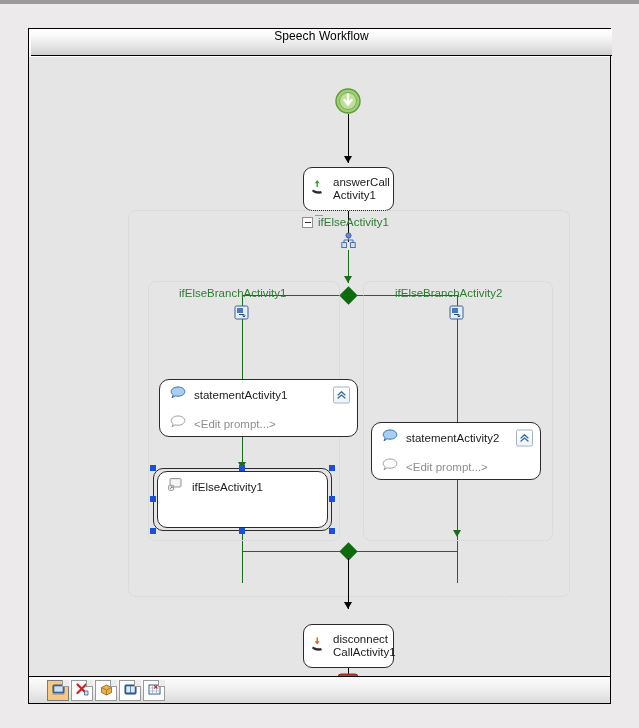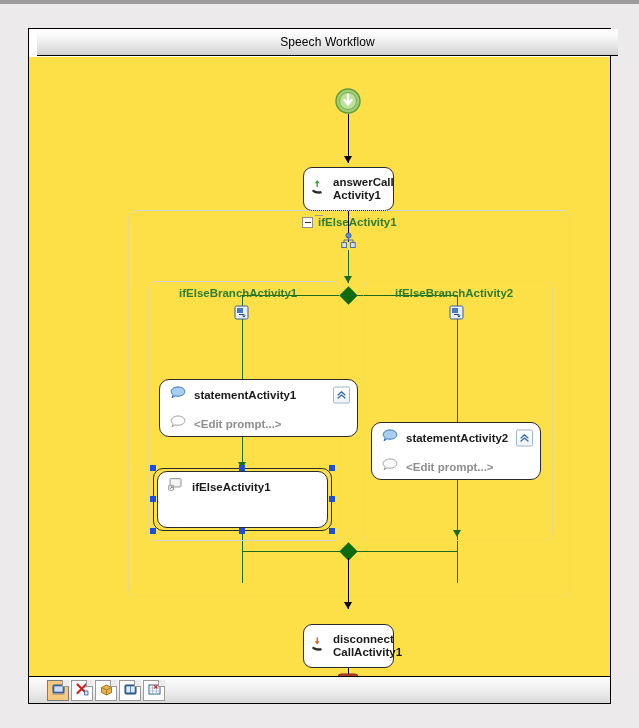--- a/index.html
+++ b/index.html
@@ -17,31 +17,31 @@
 
   
   .designer-window {
     position: absolute; left: 28px; top: 28px;
     width: 583px; height: 676px;
     border: 1px solid #000;
     background: #ffffff;
     box-sizing: border-box;
   }
   .title-bar {
-    position: absolute; left:8px; top:0; width:100%; height:27px;
+    position: absolute; left:2px; top:0; width:100%; height:27px;
     background: linear-gradient(to bottom, #ffffff 0%, #fbfbfb 22%, #e2e2e2 72%, #cfcfcf 100%);
     border-bottom: 1px solid #000;
     box-sizing: border-box;
-    display:flex; align-items:center; justify-content:center;
+    display:flex; align-items:flex-start; justify-content:center;
   }
   .title-bar-text { font-size: 12px; color:#000; font-weight: 400; letter-spacing:0.1px; }
 
   .canvas {
     position:absolute; left:0; top:28px; width:581px; height:620px;
-    background:#fde047; overflow:hidden;font-weight:bold;
+    background:#e5e5e5; overflow:hidden;
   }
 
   .status-strip {
     position:absolute; left:0; bottom:0; width:581px; height:27px;
     background: linear-gradient(to bottom, #fdfdfd 0%, #ededed 55%, #d9d9d9 100%);
     border-top: 1px solid #000;
     box-sizing:border-box;
   }
 
   

